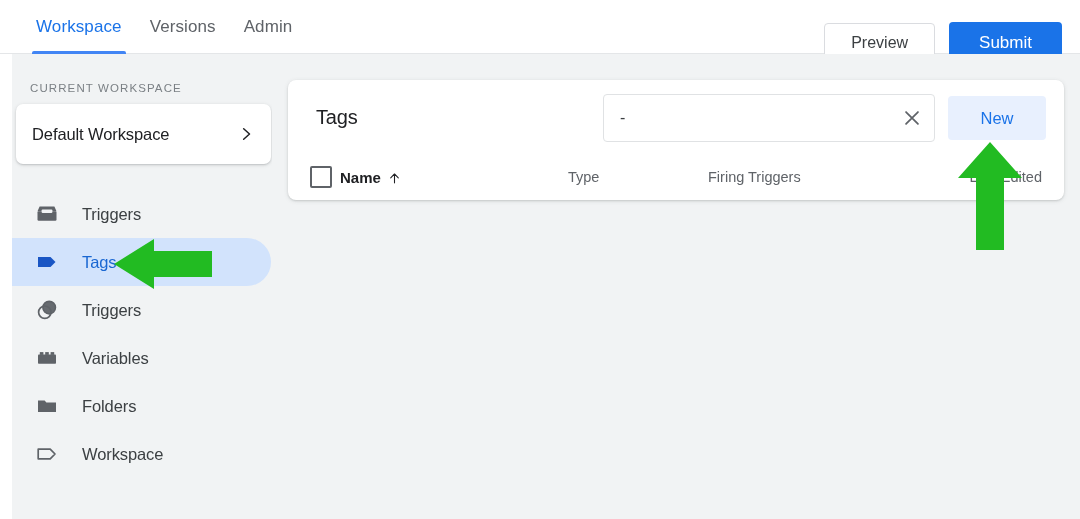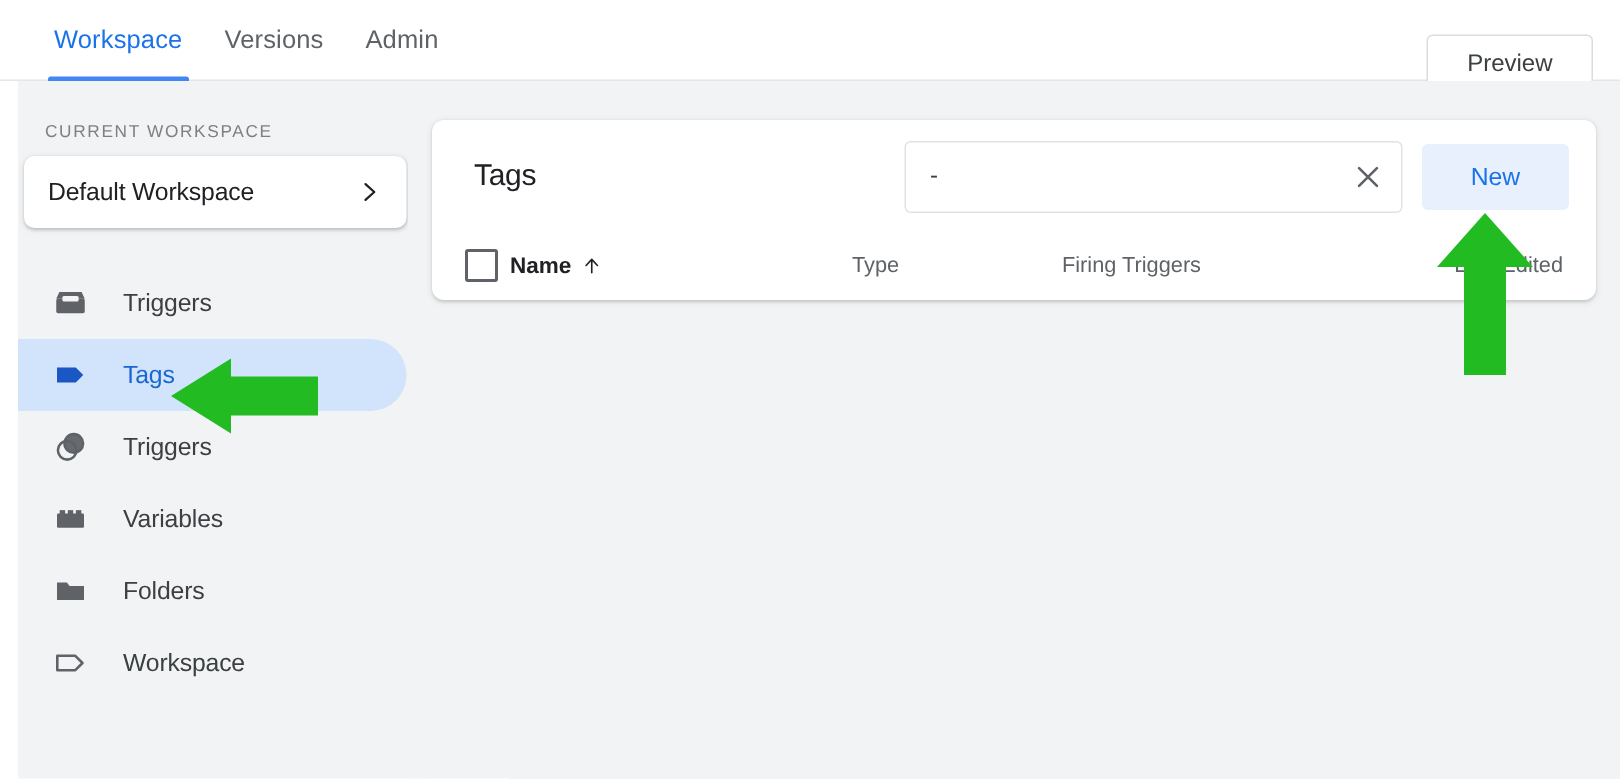--- a/index.html
+++ b/index.html
@@ -59,21 +59,21 @@
     background: #f1f3f4;
     border-right: 1px solid #e4e6e8;
   }
   .ws-label {
     font-size: 11.5px; letter-spacing: 1.1px;
     color: #7b8085; text-transform: uppercase;
     padding: 28px 0 10px 18px;
   }
   .ws-card {
     margin: 0 12px 0 4px;
-    height: 48px;
+    height: 60px;
     background: #ffffff;
     border-radius: 7px;
     box-shadow: 0 1px 2px rgba(60,64,67,.22), 0 1px 4px rgba(60,64,67,.10);
     display: flex; align-items: center; justify-content: space-between;
     padding: 0 18px 0 16px;
     cursor: pointer;
   }
   .ws-card-name { font-size: 16.5px; color: #202124; letter-spacing: -.1px; }
   .chev { width: 14px; height: 14px; }
 
@@ -201,20 +201,23 @@
       </div>
       <div class="tab">
         <span>Admin</span>
       </div>
     </div>
 
     <div class="topbar-actions">
       <div class="btn-preview">
         <span>Preview</span>
       </div>
+      <div class="btn-submit">
+        <span>Submit</span>
+      </div>
     </div>
   </div>
 
   <div class="sidebar">
     <div class="ws-label">CURRENT WORKSPACE</div>
 
     <div class="ws-card">
       <span class="ws-card-name">Default Workspace</span>
       <span class="chev">
         <svg viewBox="0 0 24 24" width="14" height="14">

